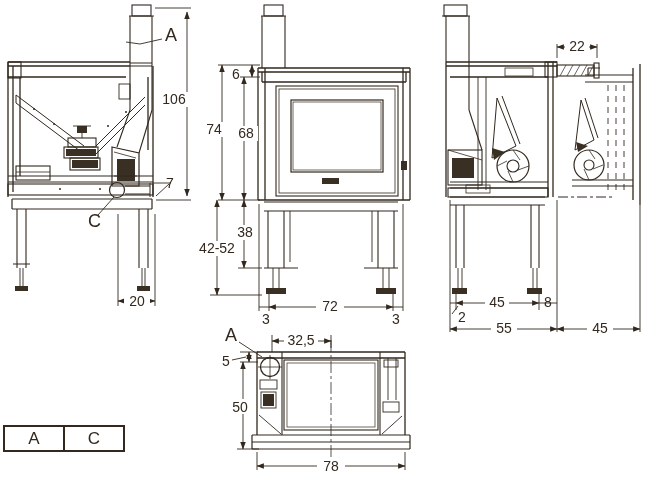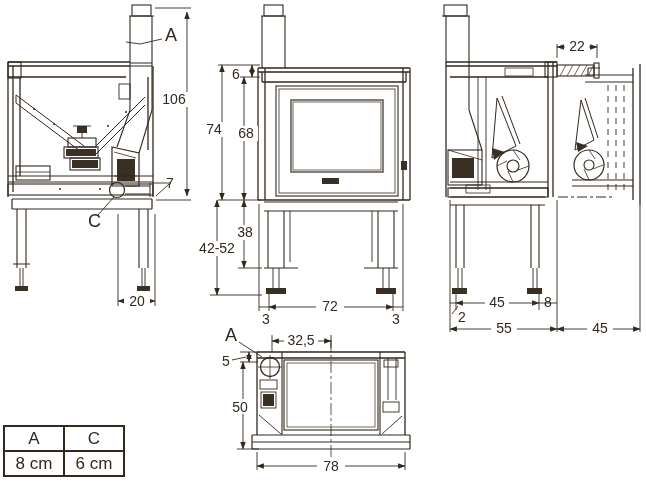--- a/index.html
+++ b/index.html
@@ -266,19 +266,15 @@
   <text class="dim-txt" x="331" y="471" text-anchor="middle">78</text>
 </svg>
 
 
 <table class="spec-table">
   <tbody>
     <tr>
       <td>A</td>
       <td>C</td>
     </tr>
-    <tr>
-      <td>8 cm</td>
-      <td>6 cm</td>
-    </tr>
   </tbody>
 </table>
 </div>
 
 </body></html>

